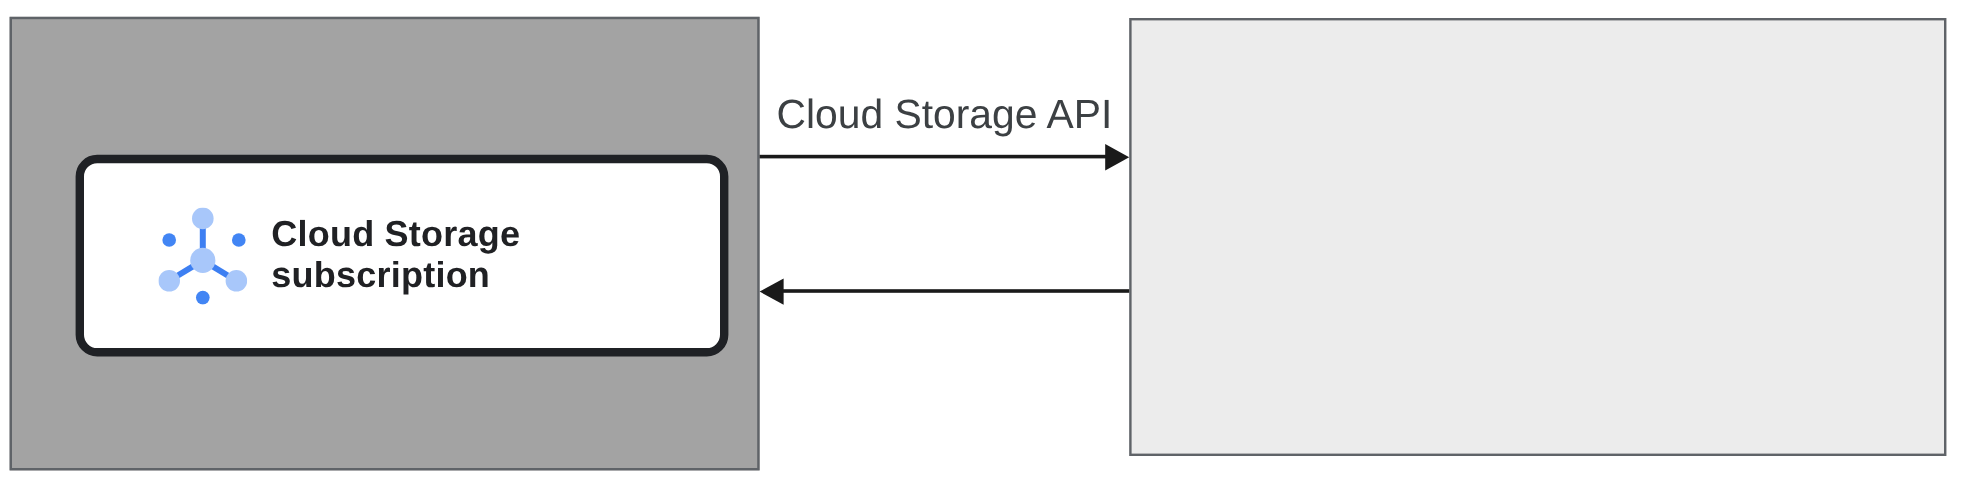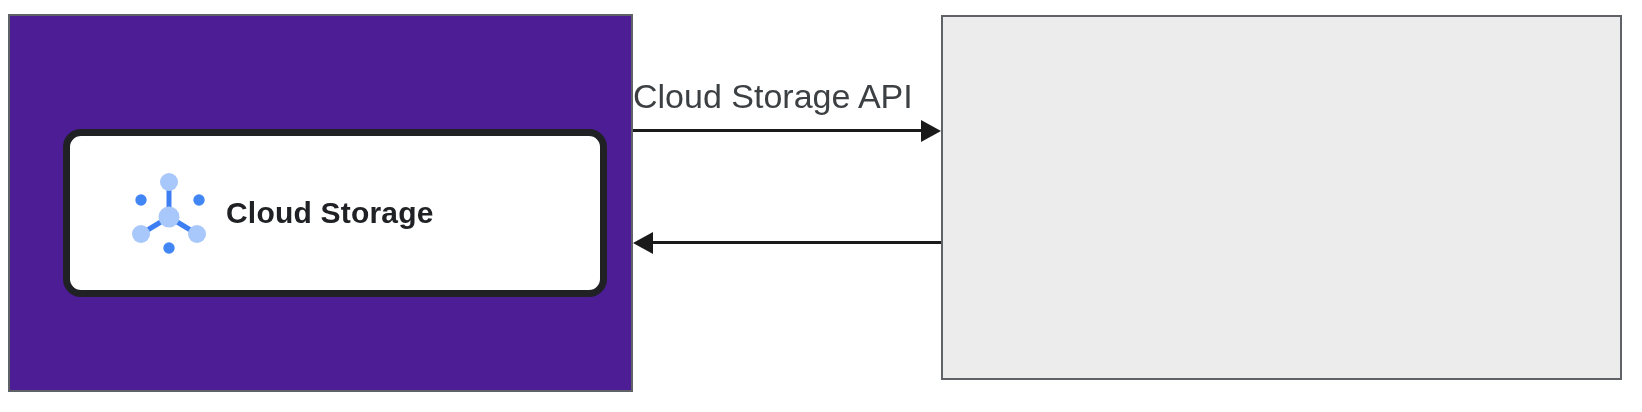--- a/index.html
+++ b/index.html
@@ -12,21 +12,21 @@
     font-family: "Liberation Sans", sans-serif;
     overflow: hidden;
   }
   .group-box {
     position: absolute;
     border: 2px solid #5F6368;
   }
   #group-subscription {
     left: 8px; top: 14px;
     width: 625px; height: 378px;
-    background: #4c1d95;
+    background: #a3a3a3;
   }
   #group-bucket {
     left: 941px; top: 15px;
     width: 681px; height: 365px;
     background: #ECECEC;
   }
   .card {
     position: absolute;
     background: #ffffff;
     border: 7px solid #1F2125;
@@ -46,20 +46,21 @@
     font-weight: 700;
     color: #202124;
     letter-spacing: 0.2px;
     white-space: nowrap;
   }
   .card-label span { display: block; }
   .arrow-label {
     position: absolute;
     left: 633px;
     width: 308px;
+    text-align: center;
     font-size: 34px;
     line-height: 36px;
     color: #3C4043;
     white-space: nowrap;
   }
   #label-api { top: 78px; }
   #label-response { top: 256px; }
   .arrow-line {
     position: absolute;
     height: 3px;
@@ -97,20 +98,21 @@
         <circle cx="37" cy="9" r="9" fill="#A8C7FA"></circle>
         <circle cx="9" cy="61" r="9" fill="#A8C7FA"></circle>
         <circle cx="65" cy="61" r="9" fill="#A8C7FA"></circle>
         <circle cx="37" cy="44" r="10.5" fill="#A8C7FA"></circle>
         <circle cx="9" cy="27" r="5.7" fill="#4285F4"></circle>
         <circle cx="67" cy="27" r="5.7" fill="#4285F4"></circle>
         <circle cx="37" cy="75" r="5.7" fill="#4285F4"></circle>
       </svg>
       <div class="card-label">
         <span>Cloud Storage</span>
+        <span>subscription</span>
       </div>
     </div>
   </div>
 
   <div class="group-box" id="group-bucket">
     
   </div>
 
   <div class="arrow-label" id="label-api">Cloud Storage API</div>
   <div class="arrow-line" id="arrow-request-line"></div>

